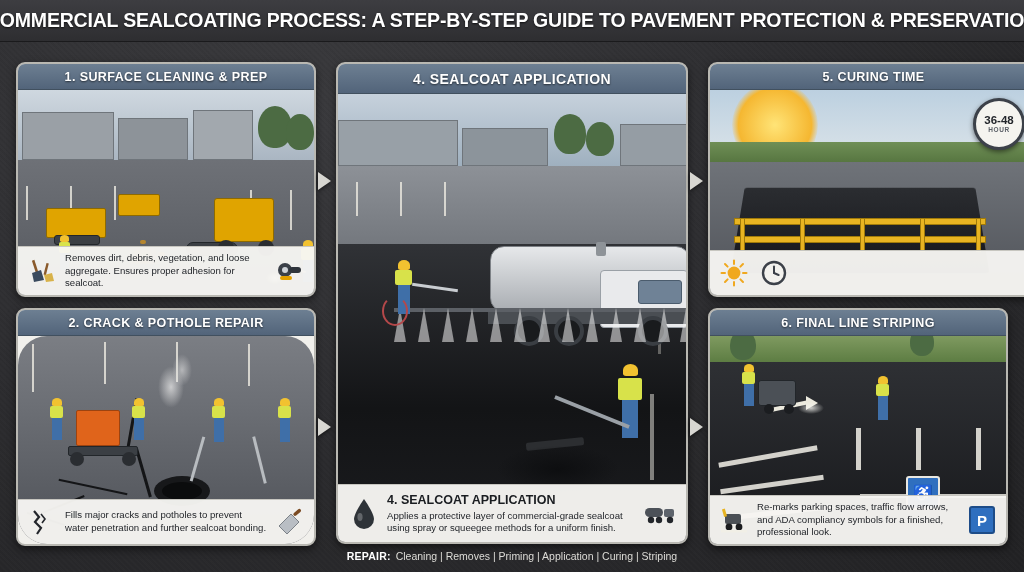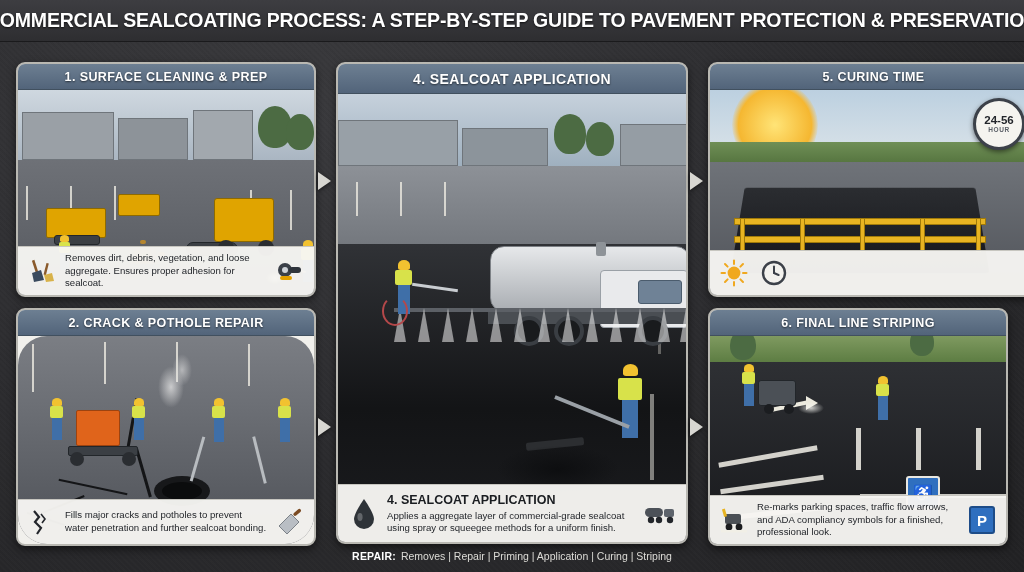--- a/index.html
+++ b/index.html
@@ -356,21 +356,21 @@
 
       <div class="caption" style="padding:7px 9px;">
         <div class="cap-icon">
           <svg width="28" height="34" viewBox="0 0 28 34">
             <path d="M14 2 C14 2 4 16 4 22 a10 10 0 0 0 20 0 C24 16 14 2 14 2 z" fill="#2e3338"></path>
             <ellipse cx="10" cy="20" rx="2.6" ry="4" fill="rgba(255,255,255,0.25)"></ellipse>
           </svg>
         </div>
         <div class="caption-text">
           <span class="cap-title">4. SEALCOAT APPLICATION</span>
-          <span>Applies a aggregate layer of commercial-grade sealcoat using spray or squeegee methods for a uniform finish.</span>
+          <span>Applies a protective layer of commercial-grade sealcoat using spray or squeegee methods for a uniform finish.</span>
         </div>
         <div class="cap-icon">
           <svg width="34" height="26" viewBox="0 0 34 26">
             <rect x="2" y="7" width="18" height="9" rx="4.5" fill="#4c5158"></rect>
             <rect x="21" y="8" width="10" height="8" rx="2" fill="#5d636b"></rect>
             <circle cx="8" cy="19" r="3.2" fill="#22252a"></circle>
             <circle cx="16" cy="19" r="3.2" fill="#22252a"></circle>
             <circle cx="27" cy="19" r="3.2" fill="#22252a"></circle>
           </svg>
         </div>
@@ -393,21 +393,21 @@
 
       <div class="barrier" style="left:24px; top:128px; width:252px; height:7px;"></div>
       <div class="barrier" style="left:24px; top:146px; width:252px; height:7px;"></div>
       <div class="barrier" style="left:30px; top:128px; width:5px; height:34px;"></div>
       <div class="barrier" style="left:90px; top:128px; width:5px; height:34px;"></div>
       <div class="barrier" style="left:150px; top:128px; width:5px; height:34px;"></div>
       <div class="barrier" style="left:210px; top:128px; width:5px; height:34px;"></div>
       <div class="barrier" style="left:266px; top:128px; width:5px; height:34px;"></div>
 
       <div class="badge-clock" style="right:12px; top:8px;">
-        <div class="b1">24-56</div>
+        <div class="b1">36-48</div>
         <div class="b2">HOUR</div>
       </div>
 
       <div class="caption">
         <div class="cap-icon">
           <svg width="28" height="28" viewBox="0 0 28 28">
             <circle cx="14" cy="14" r="6.4" fill="#f0a81e"></circle>
             <g stroke="#f0a81e" stroke-width="2" stroke-linecap="round">
               <line x1="14" y1="1.5" x2="14" y2="5"></line>
                 <line x1="14" y1="23" x2="14" y2="26.5"></line>
@@ -481,16 +481,16 @@
         <div class="caption-text">Re-marks parking spaces, traffic flow arrows, and ADA compliancy symbols for a finished, professional look.</div>
         <div class="cap-icon">
           <div class="pk-sign">P</div>
         </div>
       </div>
     </div>
   </div>
 
   <div class="legend">
     <span class="legend-label">REPAIR:</span>
-    <span class="legend-items">Removes | Repair | Priming | Application | Curing | Striping</span>
+    <span class="legend-items">Cleaning | Removes | Priming | Application | Curing | Striping</span>
   </div>
 
 </div>
 
 </body></html>

